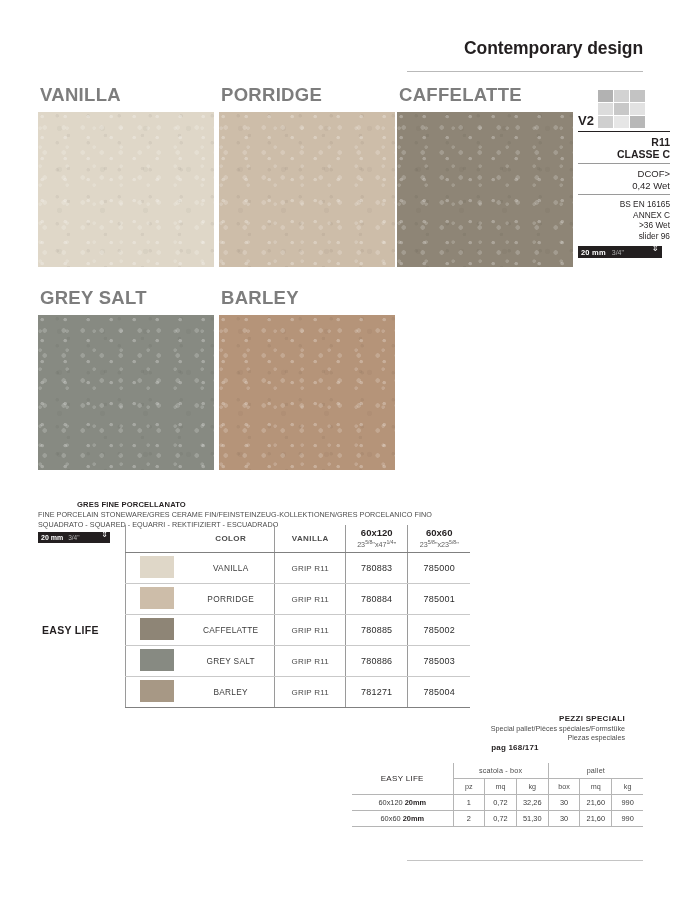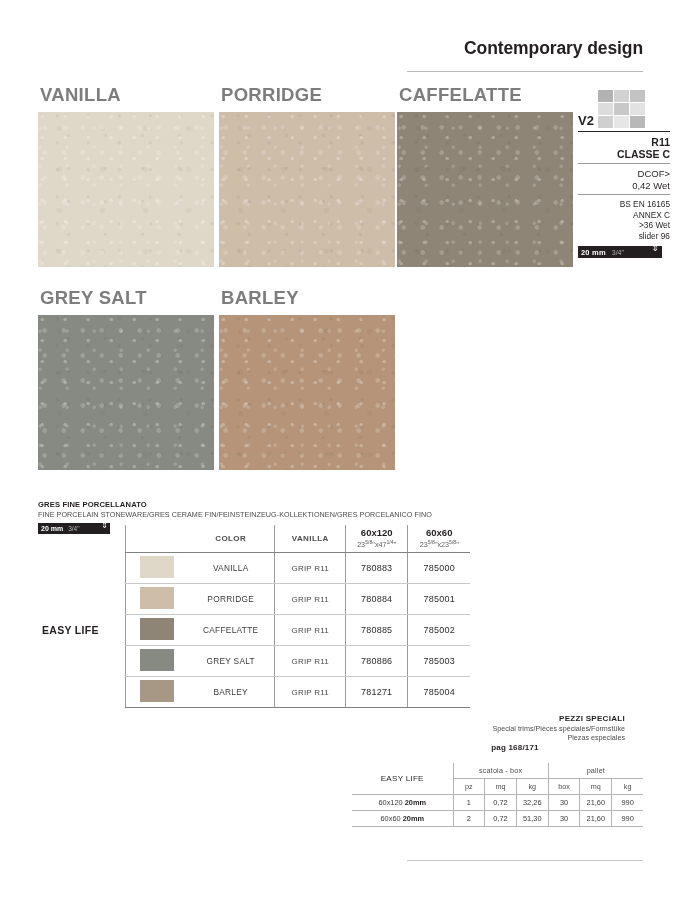--- a/index.html
+++ b/index.html
@@ -56,21 +56,21 @@
   .thickbar{
     margin-top:5px;display:flex;align-items:center;
     background:#231f20;color:#ffffff;height:12px;padding:0 3px;position:relative;width:78px;
   }
   .thickbar .mm{font-size:7.5px;font-weight:bold;letter-spacing:.2px;}
   .thickbar .inch{font-size:7px;color:#b0b0b0;margin-left:6px;}
   .thickbar .arrow{position:absolute;right:3px;top:-2px;font-size:9px;line-height:1;color:#fff;}
 
   
   .caption{position:absolute;left:38px;top:500px;width:430px;}
-  .cap-t1{font-size:7.6px;font-weight:bold;letter-spacing:.15px;color:#231f20;line-height:10px;}
+  .cap-t1{font-size:7.6px;font-weight:bold;letter-spacing:.15px;color:#231f20;line-height:10px;margin-left:39px;}
   .cap-t2{font-size:7.2px;color:#4b4b4b;line-height:9.6px;letter-spacing:.05px;}
   .cap-t3{font-size:7.2px;color:#4b4b4b;line-height:9.6px;letter-spacing:.05px;}
   .cap-bar{
     margin-top:3px;display:flex;align-items:center;background:#231f20;color:#fff;
     height:11px;width:66px;padding:0 3px;position:relative;
   }
   .cap-bar .mm{font-size:7px;font-weight:bold;}
   .cap-bar .inch{font-size:6.5px;color:#b5b5b5;margin-left:5px;}
   .cap-bar .arrow{position:absolute;right:2px;top:-2px;font-size:8px;color:#fff;}
 
@@ -188,20 +188,21 @@
     <div class="thickbar">
       <span class="mm">20 mm</span>
       <span class="inch">3/4"</span>
       <span class="arrow">⇕</span>
     </div>
   </div>
 
   <div class="caption">
     <div class="cap-t1">GRES FINE PORCELLANATO</div>
     <div class="cap-t2">FINE PORCELAIN STONEWARE/GRES CERAME FIN/FEINSTEINZEUG-KOLLEKTIONEN/GRES PORCELANICO FINO</div>
+    <div class="cap-t3">SQUADRATO - SQUARED - EQUARRI - REKTIFIZIERT - ESCUADRADO</div>
     <div class="cap-bar">
       <span class="mm">20 mm</span>
       <span class="inch">3/4"</span>
       <span class="arrow">⇕</span>
     </div>
   </div>
 
   <div class="ptable">
     <table>
       <tbody id="ptbody">
@@ -260,21 +261,21 @@
             <td class="c-surface vline"><span class="csurf">GRIP R11</span></td>
             <td class="c-sz1 vline"><span class="ccode">781271</span></td>
             <td class="c-sz2 vline"><span class="ccode">785004</span></td>
           </tr>
         </tbody>
     </table>
   </div>
 
   <div class="pezzi">
     <div class="pz-1">PEZZI SPECIALI</div>
-    <div class="pz-2">Special trims/Pièces spéciales/Formstüke</div>
+    <div class="pz-2">Special pallet/Pièces spéciales/Formstüke</div>
     <div class="pz-3">Piezas especiales</div>
     <div class="pz-4">pag 168/171</div>
   </div>
 
   <div class="packwrap">
     <table>
       <tbody id="pkbody">
           <tr>
             <td class="pk-brand nb-l nb-t" rowspan="2">EASY LIFE</td>
             <td class="pk-grp nb-t" colspan="3">scatola - box</td>

